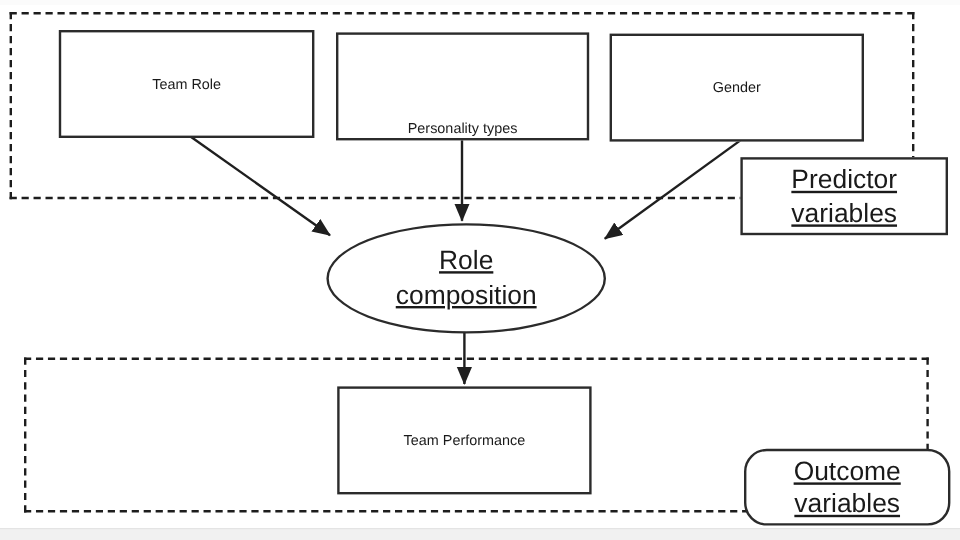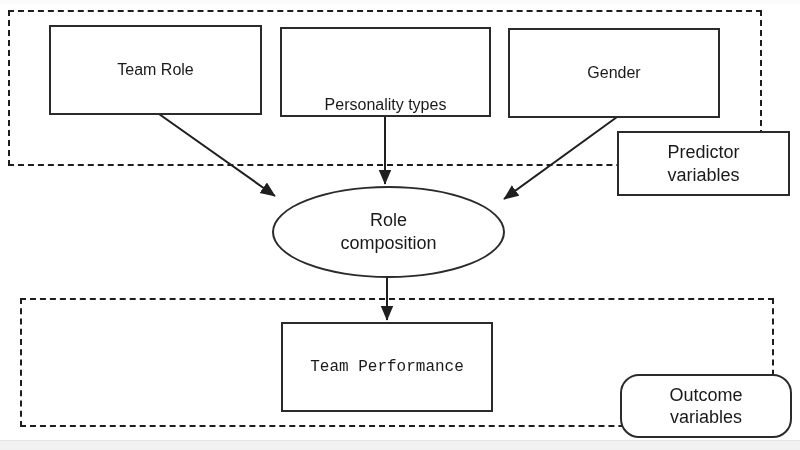--- a/index.html
+++ b/index.html
@@ -91,22 +91,22 @@
     height: 450px;
     z-index: 5;
     pointer-events: none;
   }
   .arrow-path {
     stroke: #1f1f1f;
     stroke-width: 2;
     fill: none;
   }
   
-  .fs-18 { font-size: 16px; }
-  .fs-17 { font-size: 18px; }
+  .fs-18 { font-size: 12px; }
+  .fs-17 { font-size: 22px; text-decoration: underline; }
 </style>
 </head>
 <body>
 
 <div id="canvas">
 
   <div class="top-strip"></div>
 
   <div class="group-dashed" style="left:8px; top:10px; width:754px; height:156px;"></div>
 
@@ -147,21 +147,21 @@
     </span>
   </div>
 
   <div class="ellipse-node fs-17" style="left:272px; top:186px; width:233px; height:92px;">
     <span class="node-label">
       <span>Role</span><br>
       <span>composition</span>
     </span>
   </div>
 
-  <div class="node-box fs-18" style="left:281px; top:322px; width:212px; height:90px;font-family:Liberation Mono, monospace;">
+  <div class="node-box fs-18" style="left:281px; top:322px; width:212px; height:90px;">
     <span class="node-label">Team Performance</span>
   </div>
 
   <div class="node-box legend-box fs-17" style="left:620px; top:374px; width:172px; height:64px;border-radius:19px;">
     <span class="node-label">
       <span>Outcome</span><br>
       <span>variables</span>
     </span>
   </div>
 

